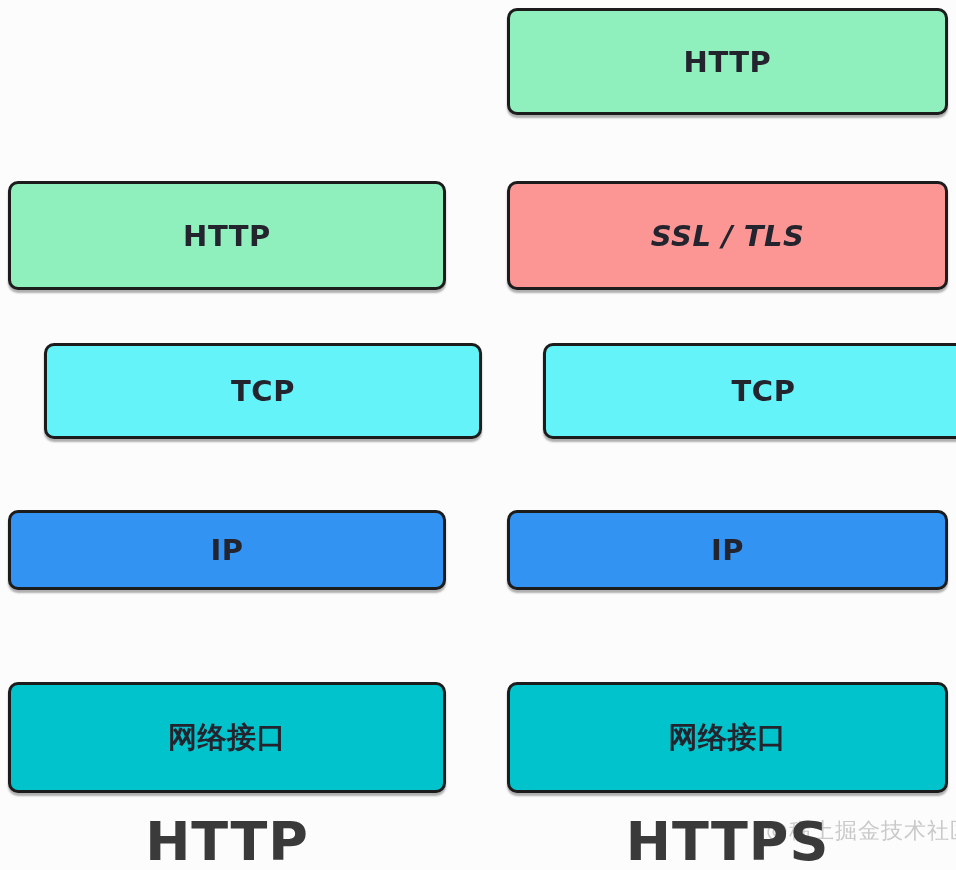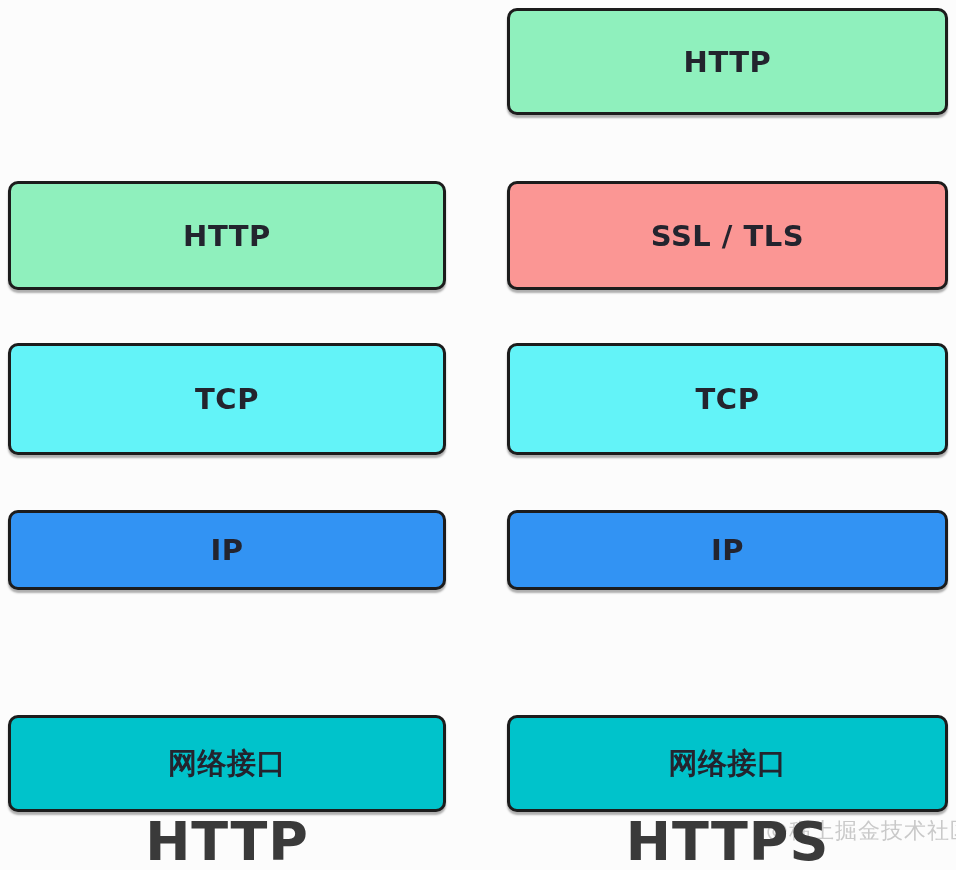--- a/index.html
+++ b/index.html
@@ -27,23 +27,23 @@
     font-size: 29px;
     font-weight: 700;
     letter-spacing: 0.5px;
   }
   
   .col-left  { left: 8px;   width: 438px; }
   .col-right { left: 507px; width: 441px; }
   
   .r1 { top: 8px;   height: 107px; }
   .r2 { top: 181px; height: 109px; }
-  .r3 { top: 343px; height: 112px; }
+  .r3 { top: 343px; height: 96px; margin-left: 36px; }
   .r4 { top: 510px; height: 80px; }
-  .r5 { top: 715px; height: 97px; }
+  .r5 { top: 682px; height: 111px; }
   
   .col-label {
     position: absolute;
     top: 810px;
     text-align: center;
     font-size: 54px;
     font-weight: 700;
     letter-spacing: 1px;
     z-index: 2;
   }
@@ -78,21 +78,21 @@
 
   <div class="box col-left r5" style="background-color: rgb(0, 195, 203); border-color: rgb(28, 28, 28);">
     <span class="box-text" style="color: rgb(35, 36, 46);">网络接口</span>
   </div>
 
   <div class="box col-right r1" style="background-color: rgb(143, 240, 189); border-color: rgb(28, 28, 28);">
     <span class="box-text" style="color: rgb(35, 36, 46);">HTTP</span>
   </div>
 
   <div class="box col-right r2" style="background-color: rgb(251, 150, 148); border-color: rgb(28, 28, 28);">
-    <span class="box-text" style="color: rgb(35, 36, 46);">SSL / TLS</span>
+    <span class="box-text" style="color: rgb(35, 36, 46); font-style: italic;">SSL / TLS</span>
   </div>
 
   <div class="box col-right r3" style="background-color: rgb(99, 243, 248); border-color: rgb(28, 28, 28);">
     <span class="box-text" style="color: rgb(35, 36, 46);">TCP</span>
   </div>
 
   <div class="box col-right r4" style="background-color: rgb(50, 147, 243); border-color: rgb(28, 28, 28);">
     <span class="box-text" style="color: rgb(35, 36, 46);">IP</span>
   </div>
 

